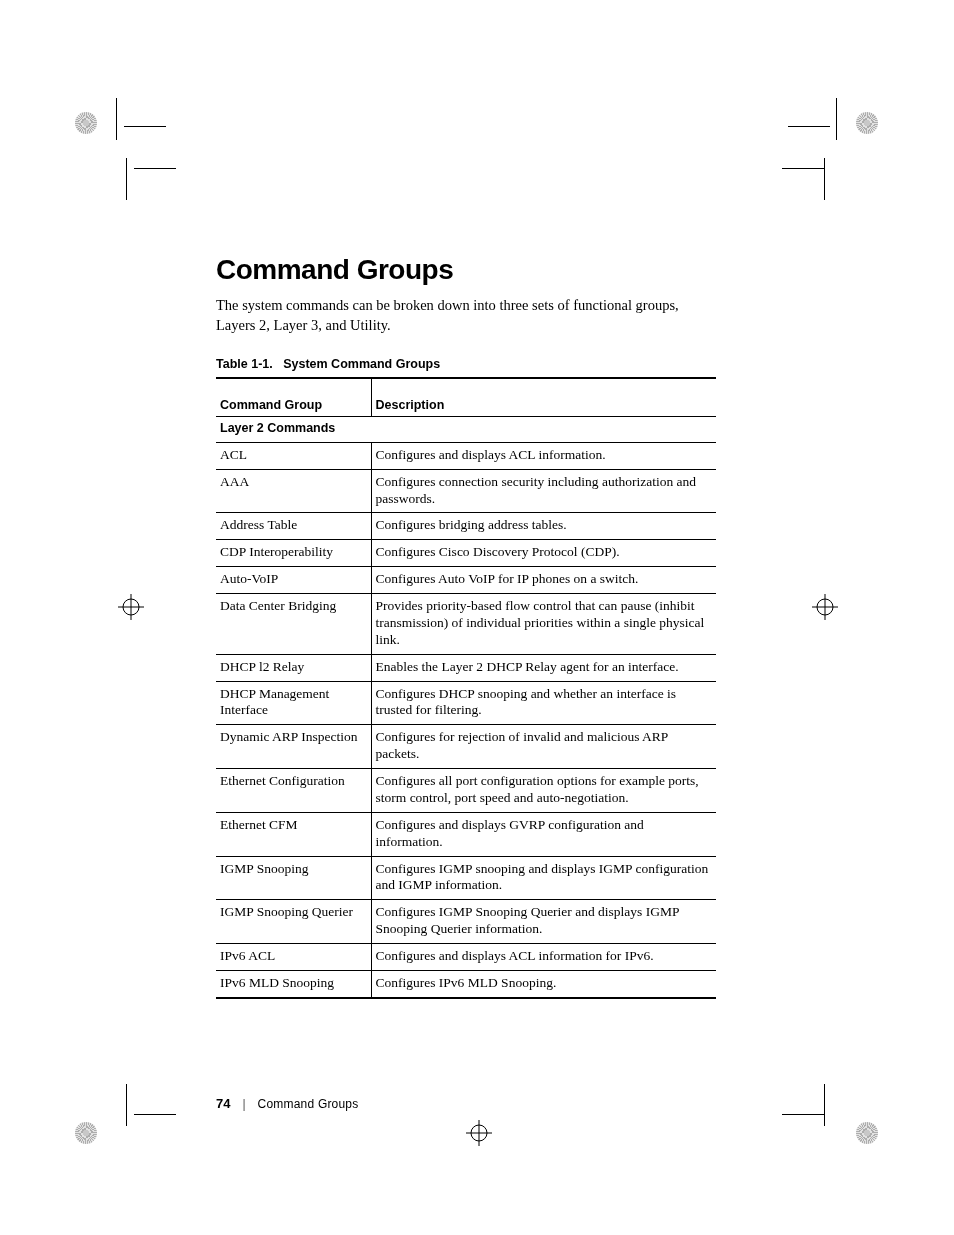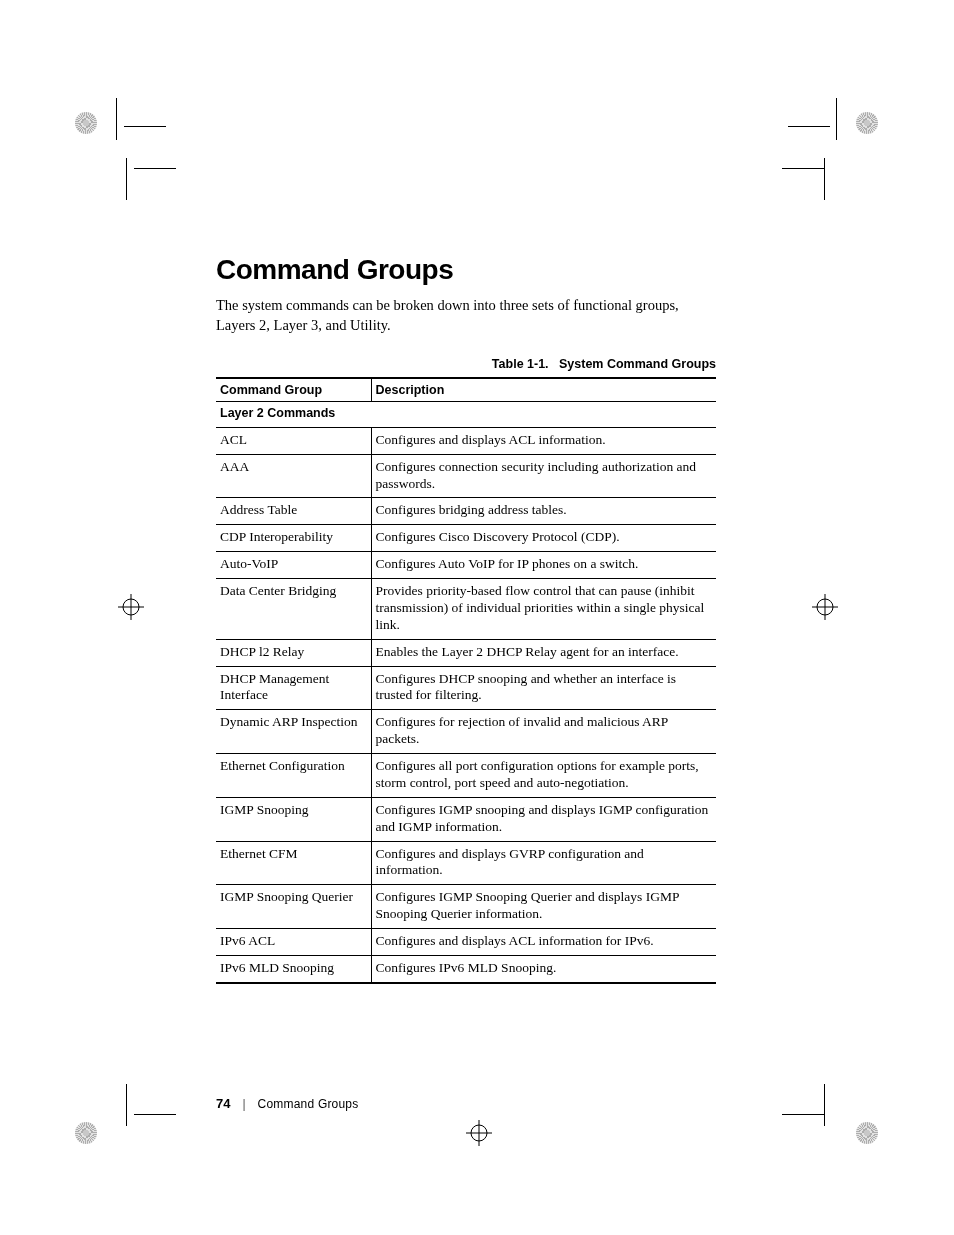--- a/index.html
+++ b/index.html
@@ -28,35 +28,34 @@
   .intro {
     font-size: 14.5px;
     line-height: 1.35;
     margin: 0 0 22px 0;
   }
   .table-caption {
     font-family: Arial, Helvetica, sans-serif;
     font-weight: bold;
     font-size: 12.5px;
     margin: 0 0 6px 0;
-    text-align: right;
   }
   table {
     border-collapse: collapse;
     width: 100%;
     border-top: 2px solid #000;
     border-bottom: 2px solid #000;
     font-size: 13.5px;
   }
   th {
     font-family: Arial, Helvetica, sans-serif;
     font-weight: bold;
     font-size: 12.5px;
     text-align: left;
-    padding: 4px 6px 4px 4px;
+    padding: 19px 6px 4px 4px;
     border-bottom: 1px solid #000;
     border-left: 1px solid #000;
     border-right: 1px solid #000;
   }
   th:first-child { border-left: none; }
   th:last-child { border-right: none; margin-left: 42px; }
   td {
     padding: 4px 6px 5px 4px;
     border-bottom: 1px solid #000;
     border-left: 1px solid #000;
@@ -222,26 +221,26 @@
         </tr>
       <tr>
           <td>Dynamic ARP Inspection</td>
           <td>Configures for rejection of invalid and malicious ARP packets.</td>
         </tr>
       <tr>
           <td>Ethernet Configuration</td>
           <td>Configures all port configuration options for example ports, storm control, port speed and auto-negotiation.</td>
         </tr>
       <tr>
+          <td>Ethernet CFM</td>
+          <td>Configures and displays GVRP configuration and information.</td>
+        </tr>
+      <tr>
           <td>IGMP Snooping</td>
           <td>Configures IGMP snooping and displays IGMP configuration and IGMP information.</td>
-        </tr>
-      <tr>
-          <td>Ethernet CFM</td>
-          <td>Configures and displays GVRP configuration and information.</td>
         </tr>
       <tr>
           <td>IGMP Snooping Querier</td>
           <td>Configures IGMP Snooping Querier and displays IGMP Snooping Querier information.</td>
         </tr>
       <tr>
           <td>IPv6 ACL</td>
           <td>Configures and displays ACL information for IPv6.</td>
         </tr>
       <tr>

